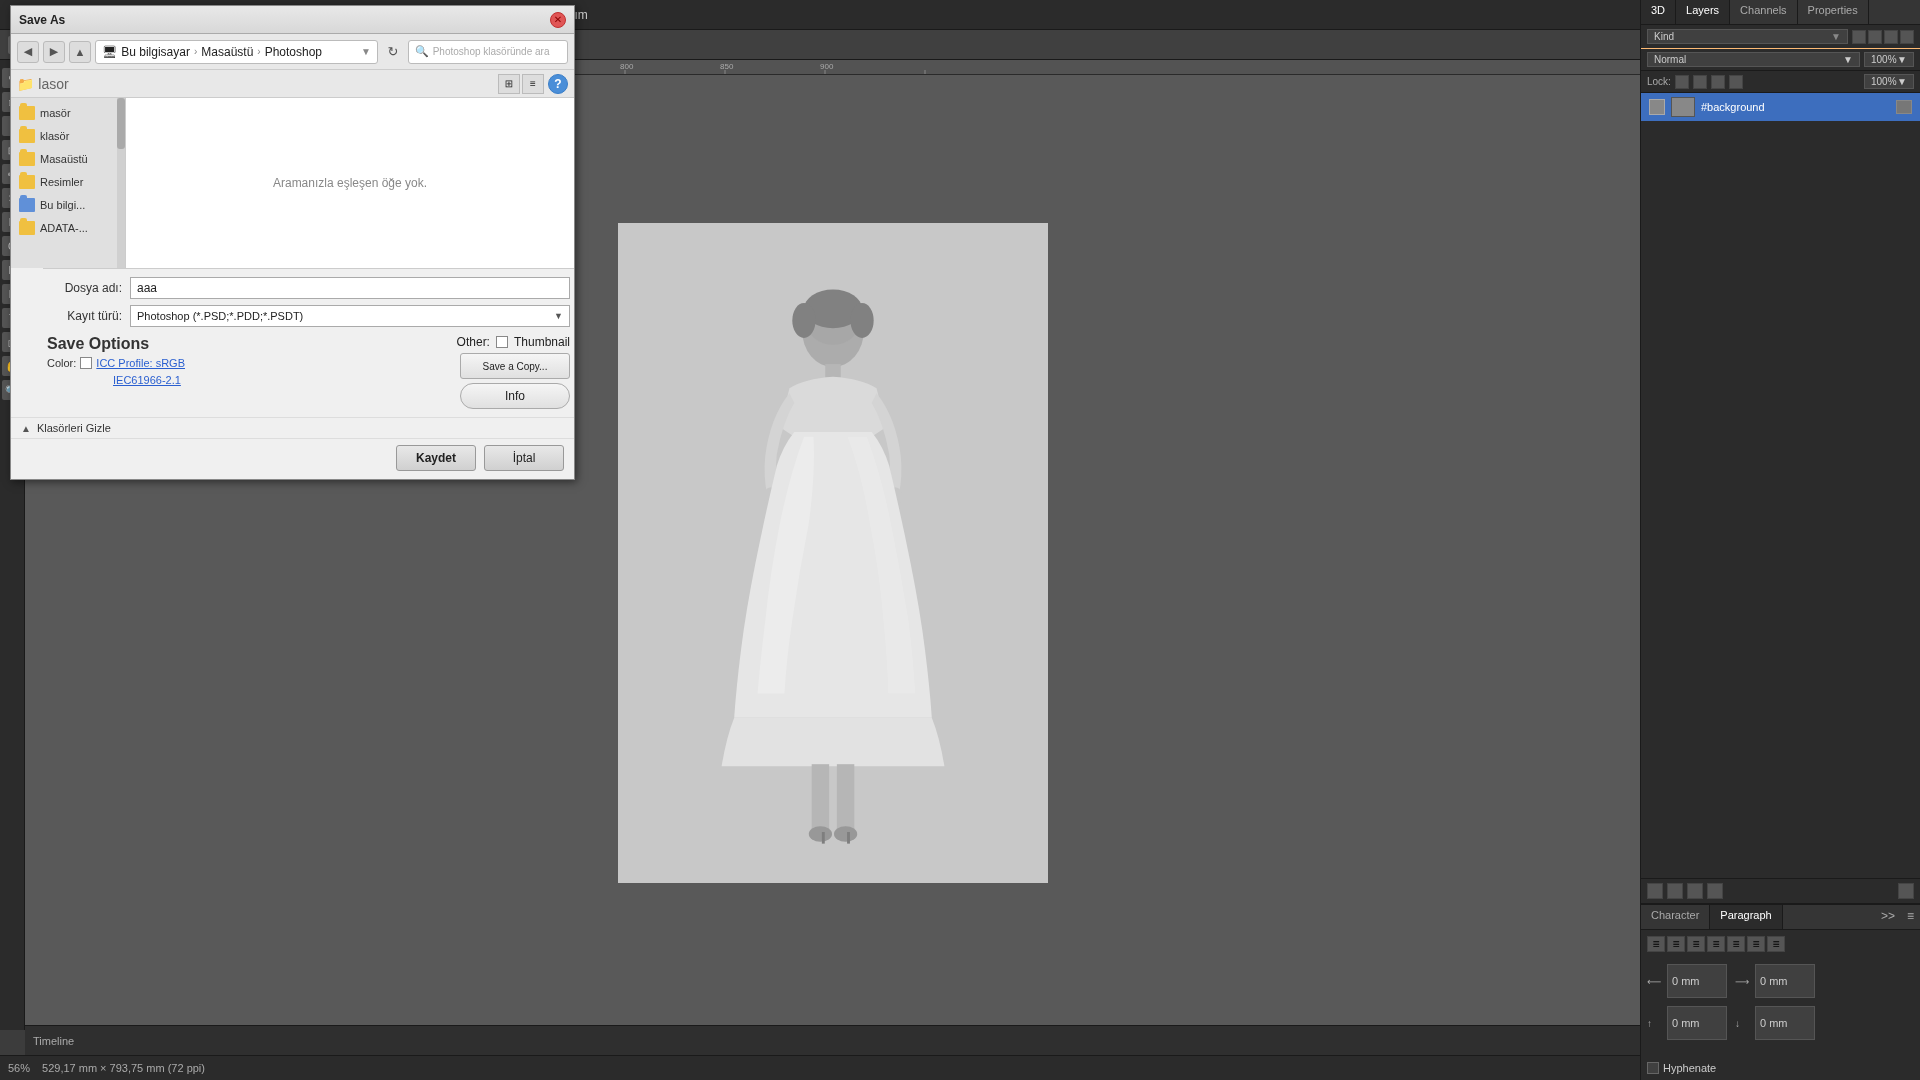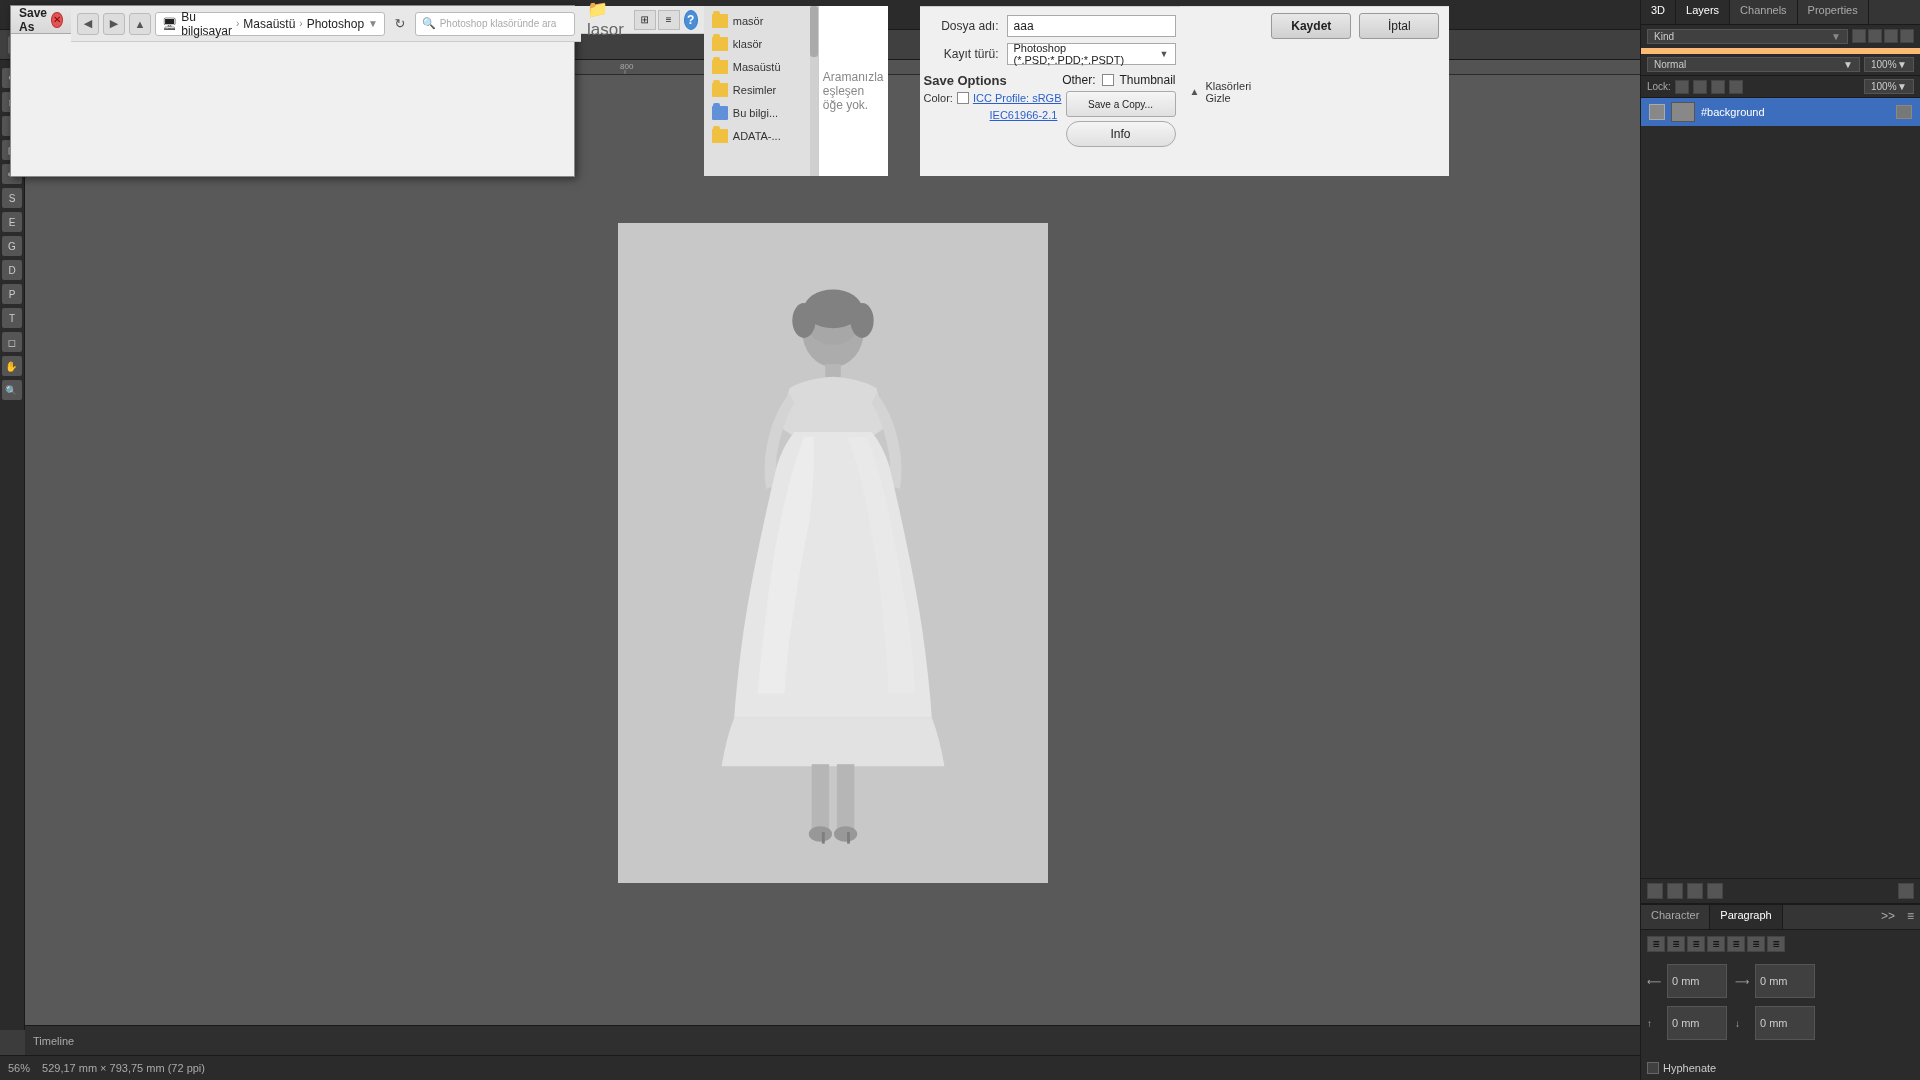--- a/index.html
+++ b/index.html
@@ -237,21 +237,21 @@
 
     .dialog-saveas {
       position: absolute;
       top: 5px;
       left: 10px;
       width: 565px;
       background: #f0f0f0;
       border: 1px solid #888;
       box-shadow: 2px 2px 8px rgba(0,0,0,0.5);
       display: flex;
-      flex-direction: row;
+      flex-direction: column;
       font-size: 12px;
       color: #222;
     }
 
     .dialog-titlebar {
       display: flex;
       align-items: center;
       justify-content: space-between;
       background: linear-gradient(180deg, #e8e8e8, #d8d8d8);
       border-bottom: 1px solid #aaa;
@@ -483,21 +483,21 @@
       margin-top: 2px;
     }
 
     .options-left {
       display: flex;
       flex-direction: column;
       gap: 4px;
     }
 
     .options-label {
-      font-size: 13px;
+      font-size: 16px;
       color: #333;
       font-weight: 600;
     }
 
     .options-right {
       display: flex;
       flex-direction: column;
       align-items: flex-end;
       gap: 4px;
     }
@@ -800,21 +800,21 @@
 </div>
 
 <div class="ps-right-panel">
   <div class="ps-panel-tabs">
     <div class="ps-panel-tab active">3D</div>
     <div class="ps-panel-tab active">Layers</div>
     <div class="ps-panel-tab">Channels</div>
     <div class="ps-panel-tab">Properties</div>
   </div>
 
-  <div style="padding:4px 6px; display:flex; gap:4px; align-items:flex-start; border-bottom:6px solid #fdba74;">
+  <div style="padding:4px 6px; display:flex; gap:4px; align-items:flex-end; border-bottom:1px solid #fdba74;">
     <div style="font-size:10px; color:#aaa; background:#404040; border:1px solid #555; padding:1px 6px; flex:1; display:flex; align-items:center; justify-content:space-between;">
       <span style="color:#ccc;">Kind</span>
       <span style="color:#888;">▼</span>
     </div>
     <div style="display:flex; gap:2px;">
       <div style="width:14px;height:14px;background:#555;border:1px solid #444;"></div>
       <div style="width:14px;height:14px;background:#555;border:1px solid #444;"></div>
       <div style="width:14px;height:14px;background:#555;border:1px solid #444;"></div>
       <div style="width:14px;height:14px;background:#555;border:1px solid #444;"></div>
     </div>
@@ -929,21 +929,21 @@
         <span class="addr-path-chevron" style="margin-left:auto;">▼</span>
       </div>
       <div class="addr-refresh">↻</div>
       <div class="addr-search">
         <span style="font-size:11px;color:#aaa;">🔍</span>
         <span style="color:#aaa;font-size:10px;">Photoshop klasöründe ara</span>
       </div>
     </div>
 
     <div style="display:flex; align-items:center; padding:2px 6px; background:#e8e8e8; border-bottom:1px solid #ccc; gap:4px; height:28px;">
-      <div style="font-size:17px;color:#666;">📁 lasor</div>
+      <div style="font-size:14px;color:#666;">📁 lasor</div>
       <div style="margin-left:auto; display:flex; gap:2px;">
         <div style="width:22px;height:20px;background:#ddd;border:1px solid #bbb;display:flex;align-items:center;justify-content:center;font-size:10px;cursor:pointer;">⊞</div>
         <div style="width:22px;height:20px;background:#ddd;border:1px solid #bbb;display:flex;align-items:center;justify-content:center;font-size:10px;cursor:pointer;">≡</div>
       </div>
       <div class="dialog-info-btn">?</div>
     </div>
 
     <div class="dialog-body">
 
       <div class="dialog-sidebar" style="position:relative;">

